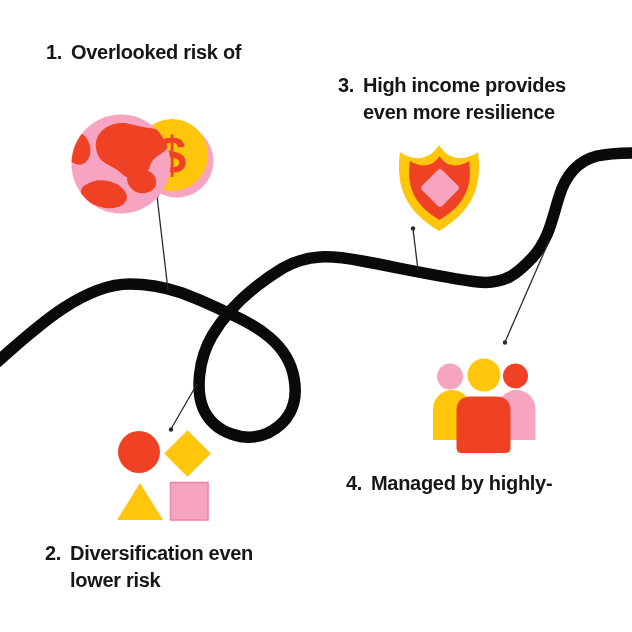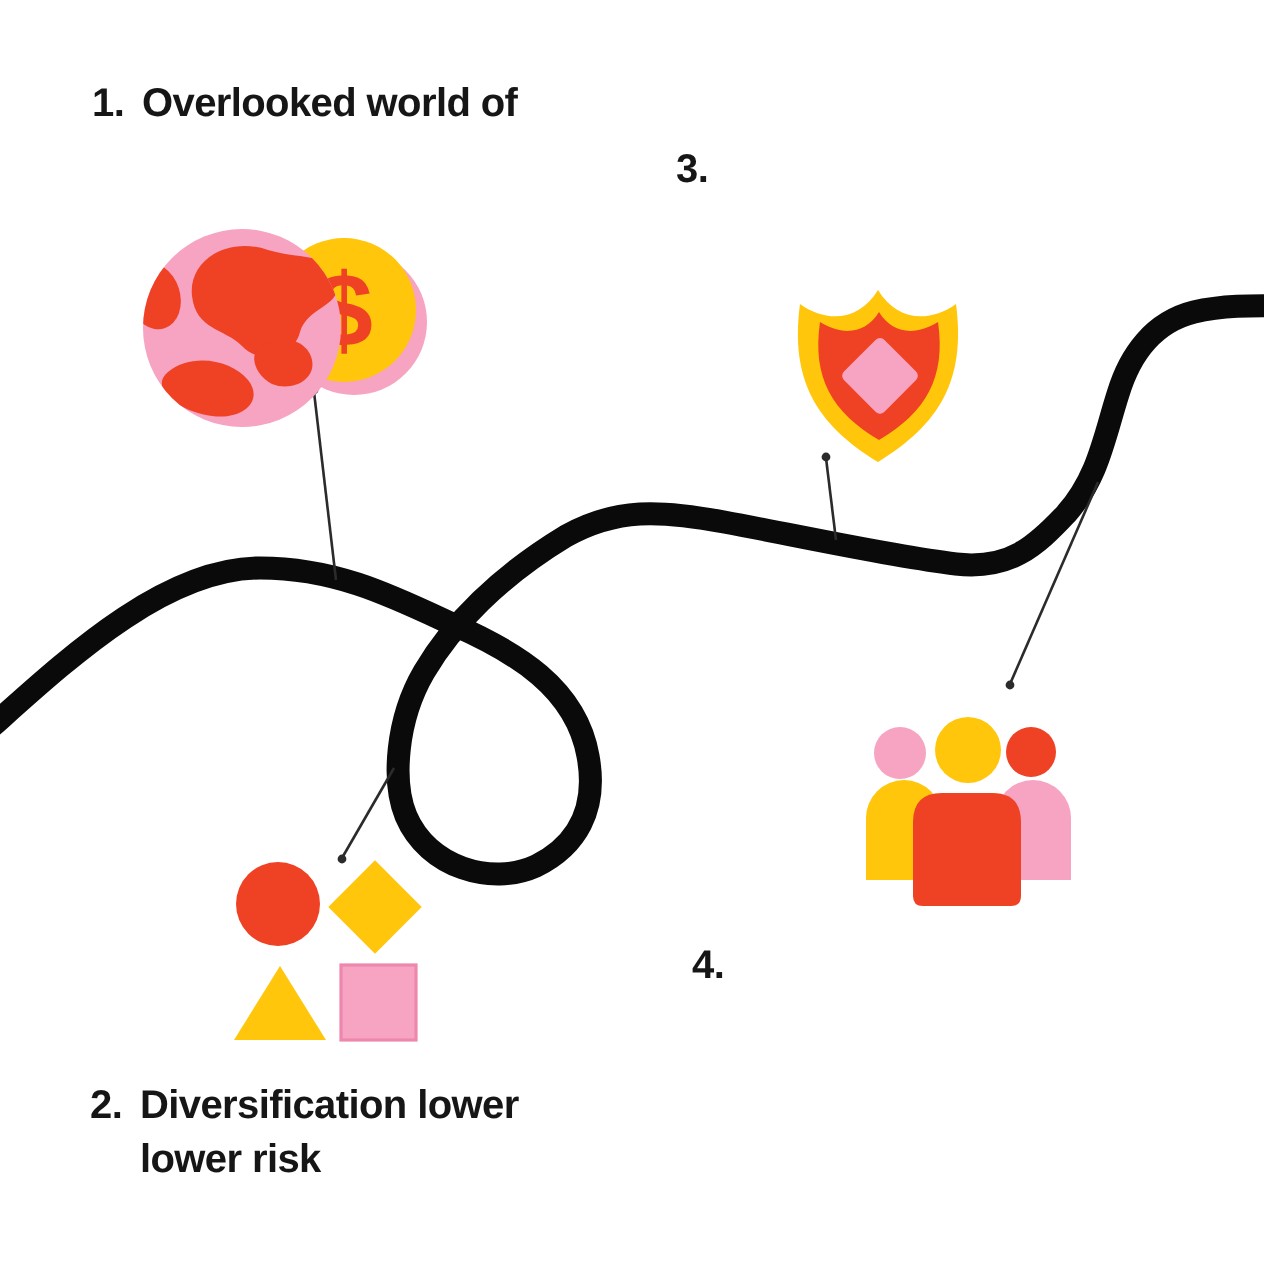--- a/index.html
+++ b/index.html
@@ -127,36 +127,40 @@
       <circle class="c-red" cx="515.5" cy="376" r="12.5"></circle>
       <path class="c-pink" d="M497.5 440 V409 a19 19 0 0 1 38 0 V440 Z"></path>
       <circle class="c-yellow" cx="484" cy="375" r="16.5"></circle>
       <path class="c-red" d="M456.5 448 q0 5 5 5 h44 q5 0 5 -5 V411 q0 -14.5 -14.5 -14.5 h-25 q-14.5 0 -14.5 14.5 Z"></path>
     </g>
   </svg>
 
   <div class="step" style="left:46px;top:39px;">
     <span class="num">1.</span>
     <span class="txt">
-      <span>Overlooked world of</span><br>
+      <span>Overlooked risk of</span><br>
     </span>
   </div>
 
   <div class="step" style="left:338px;top:72px;">
     <span class="num">3.</span>
+    <span class="txt">
+      <span>High income provides</span><br>
+      <span>even more resilience</span>
+    </span>
   </div>
 
   <div class="step" style="left:45px;top:540px;">
     <span class="num">2.</span>
     <span class="txt">
-      <span>Diversification lower</span><br>
+      <span>Diversification even</span><br>
       <span>lower risk</span>
     </span>
   </div>
 
   <div class="step" style="left:346px;top:470px;">
     <span class="num">4.</span>
     <span class="txt">
-      <br>
+      <span>Managed by highly-</span><br>
     </span>
   </div>
 
 </div>
 
 </body></html>

